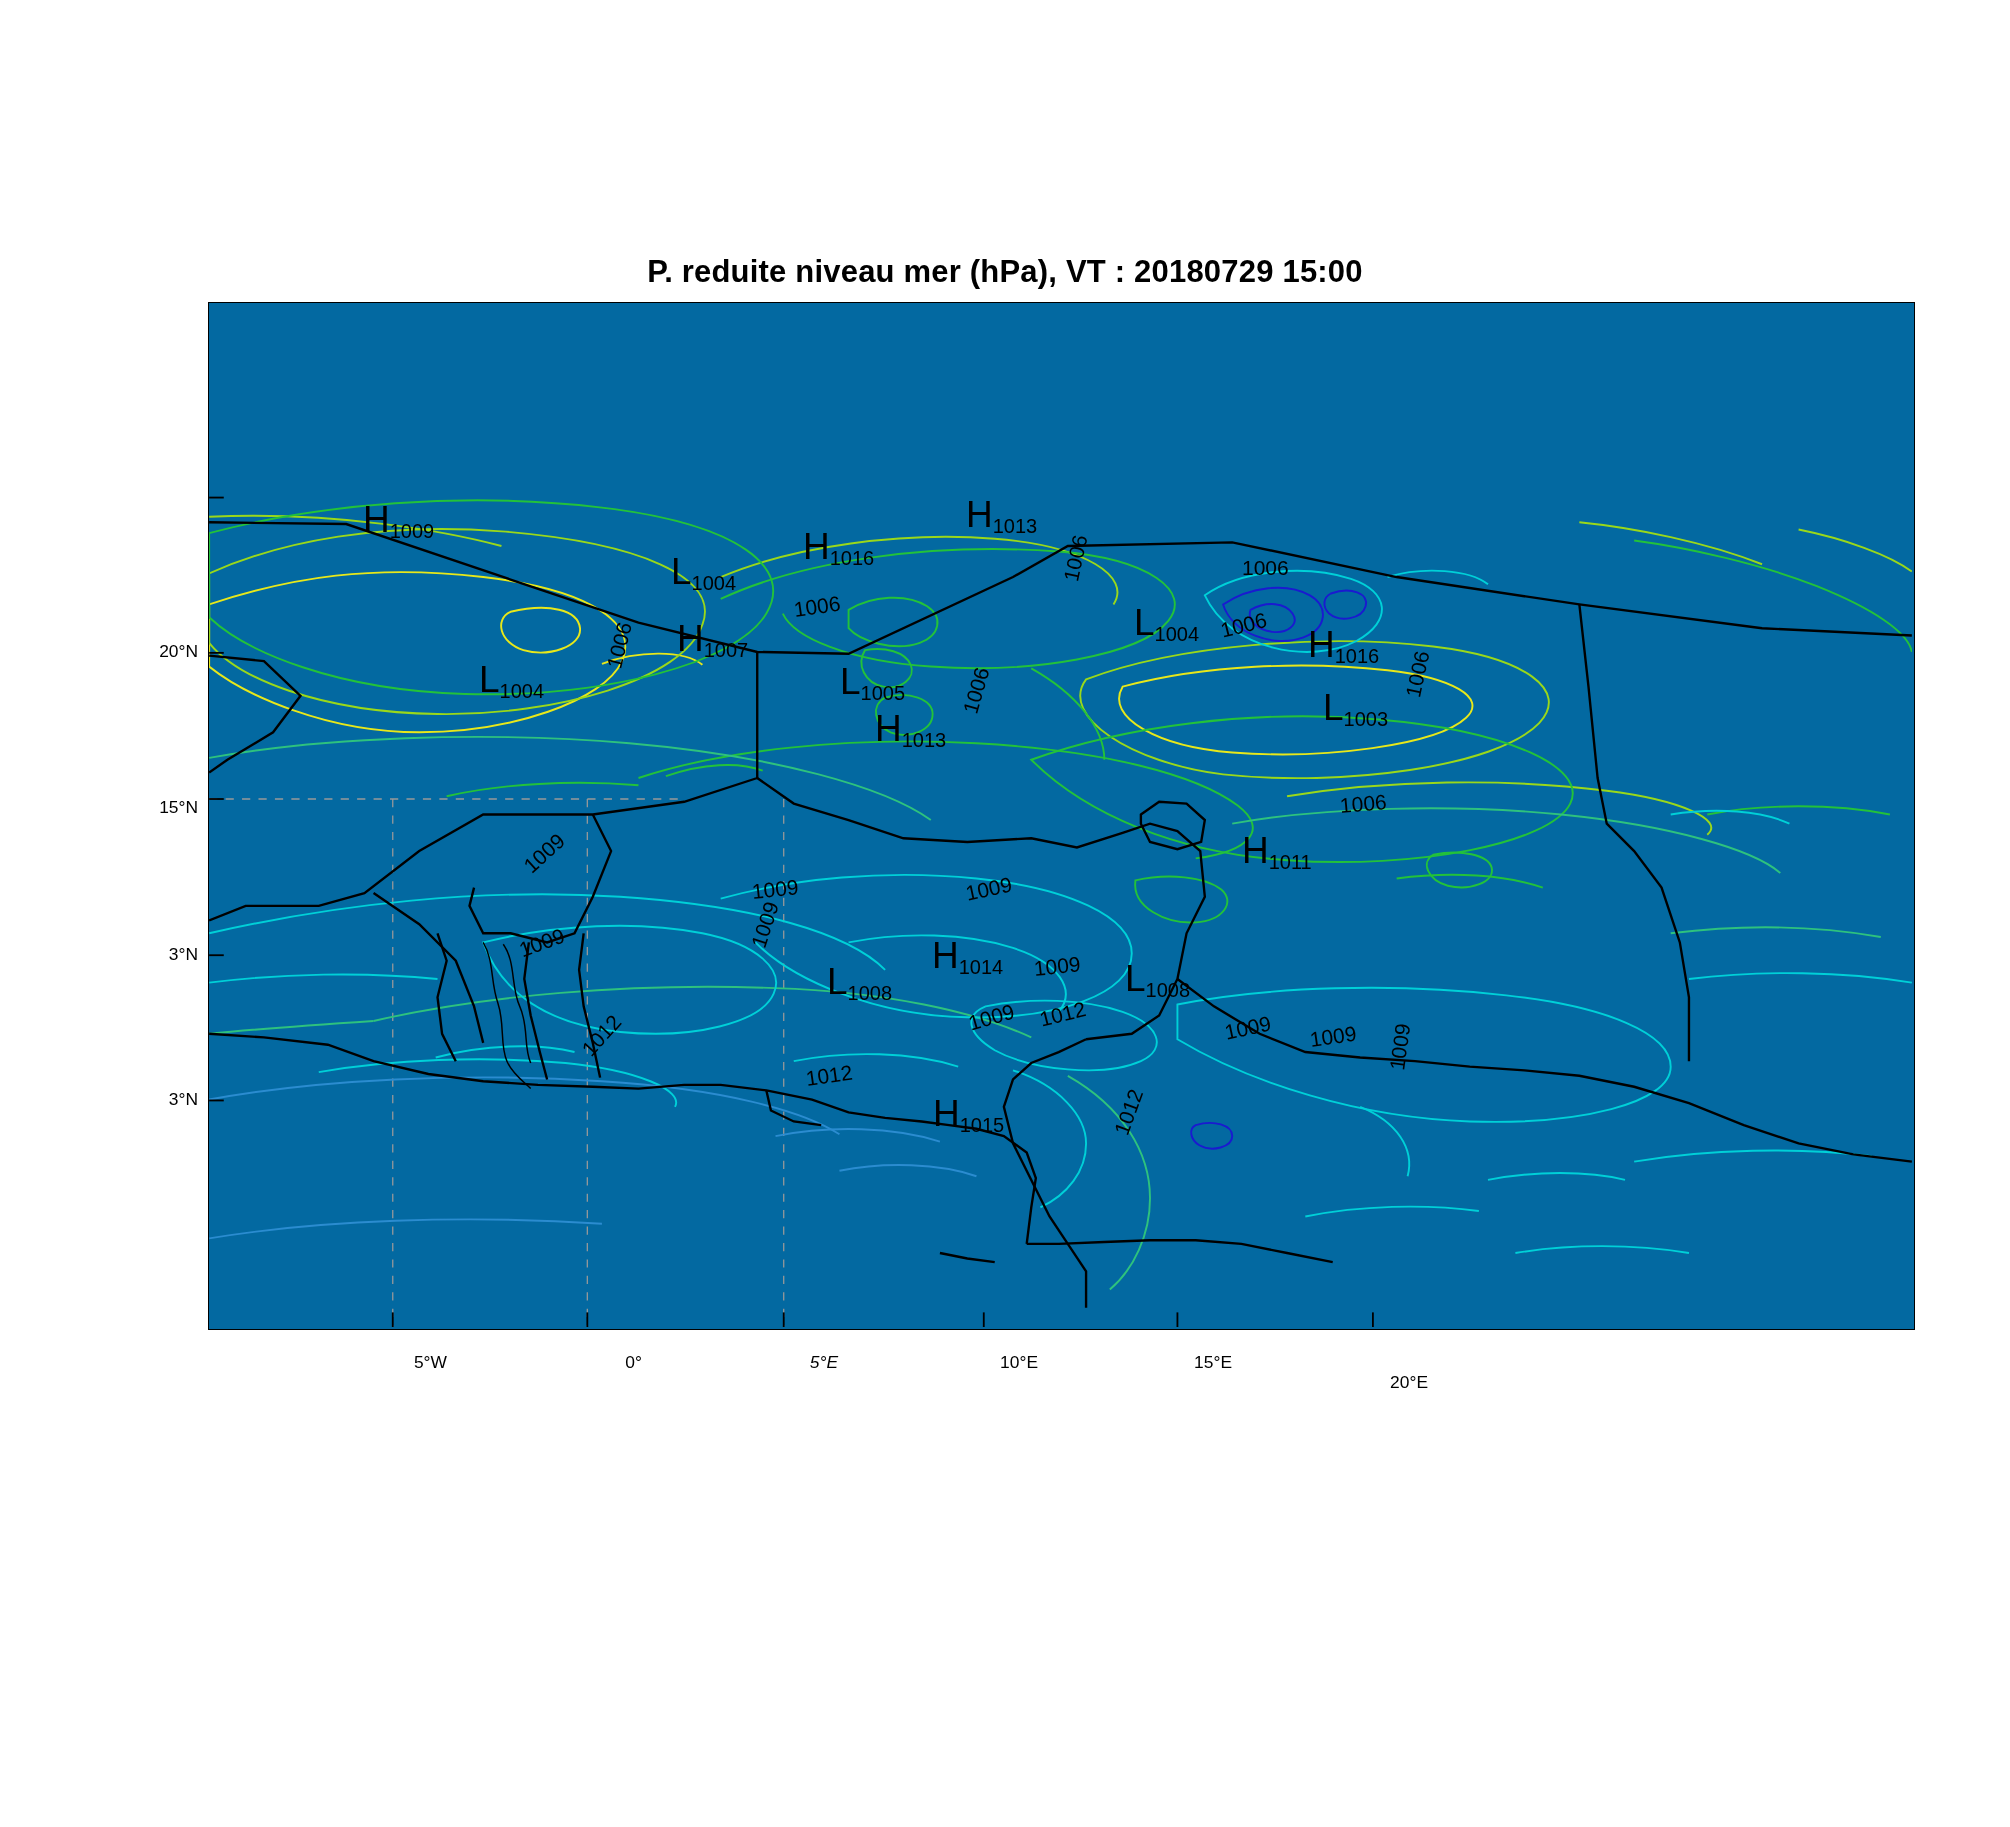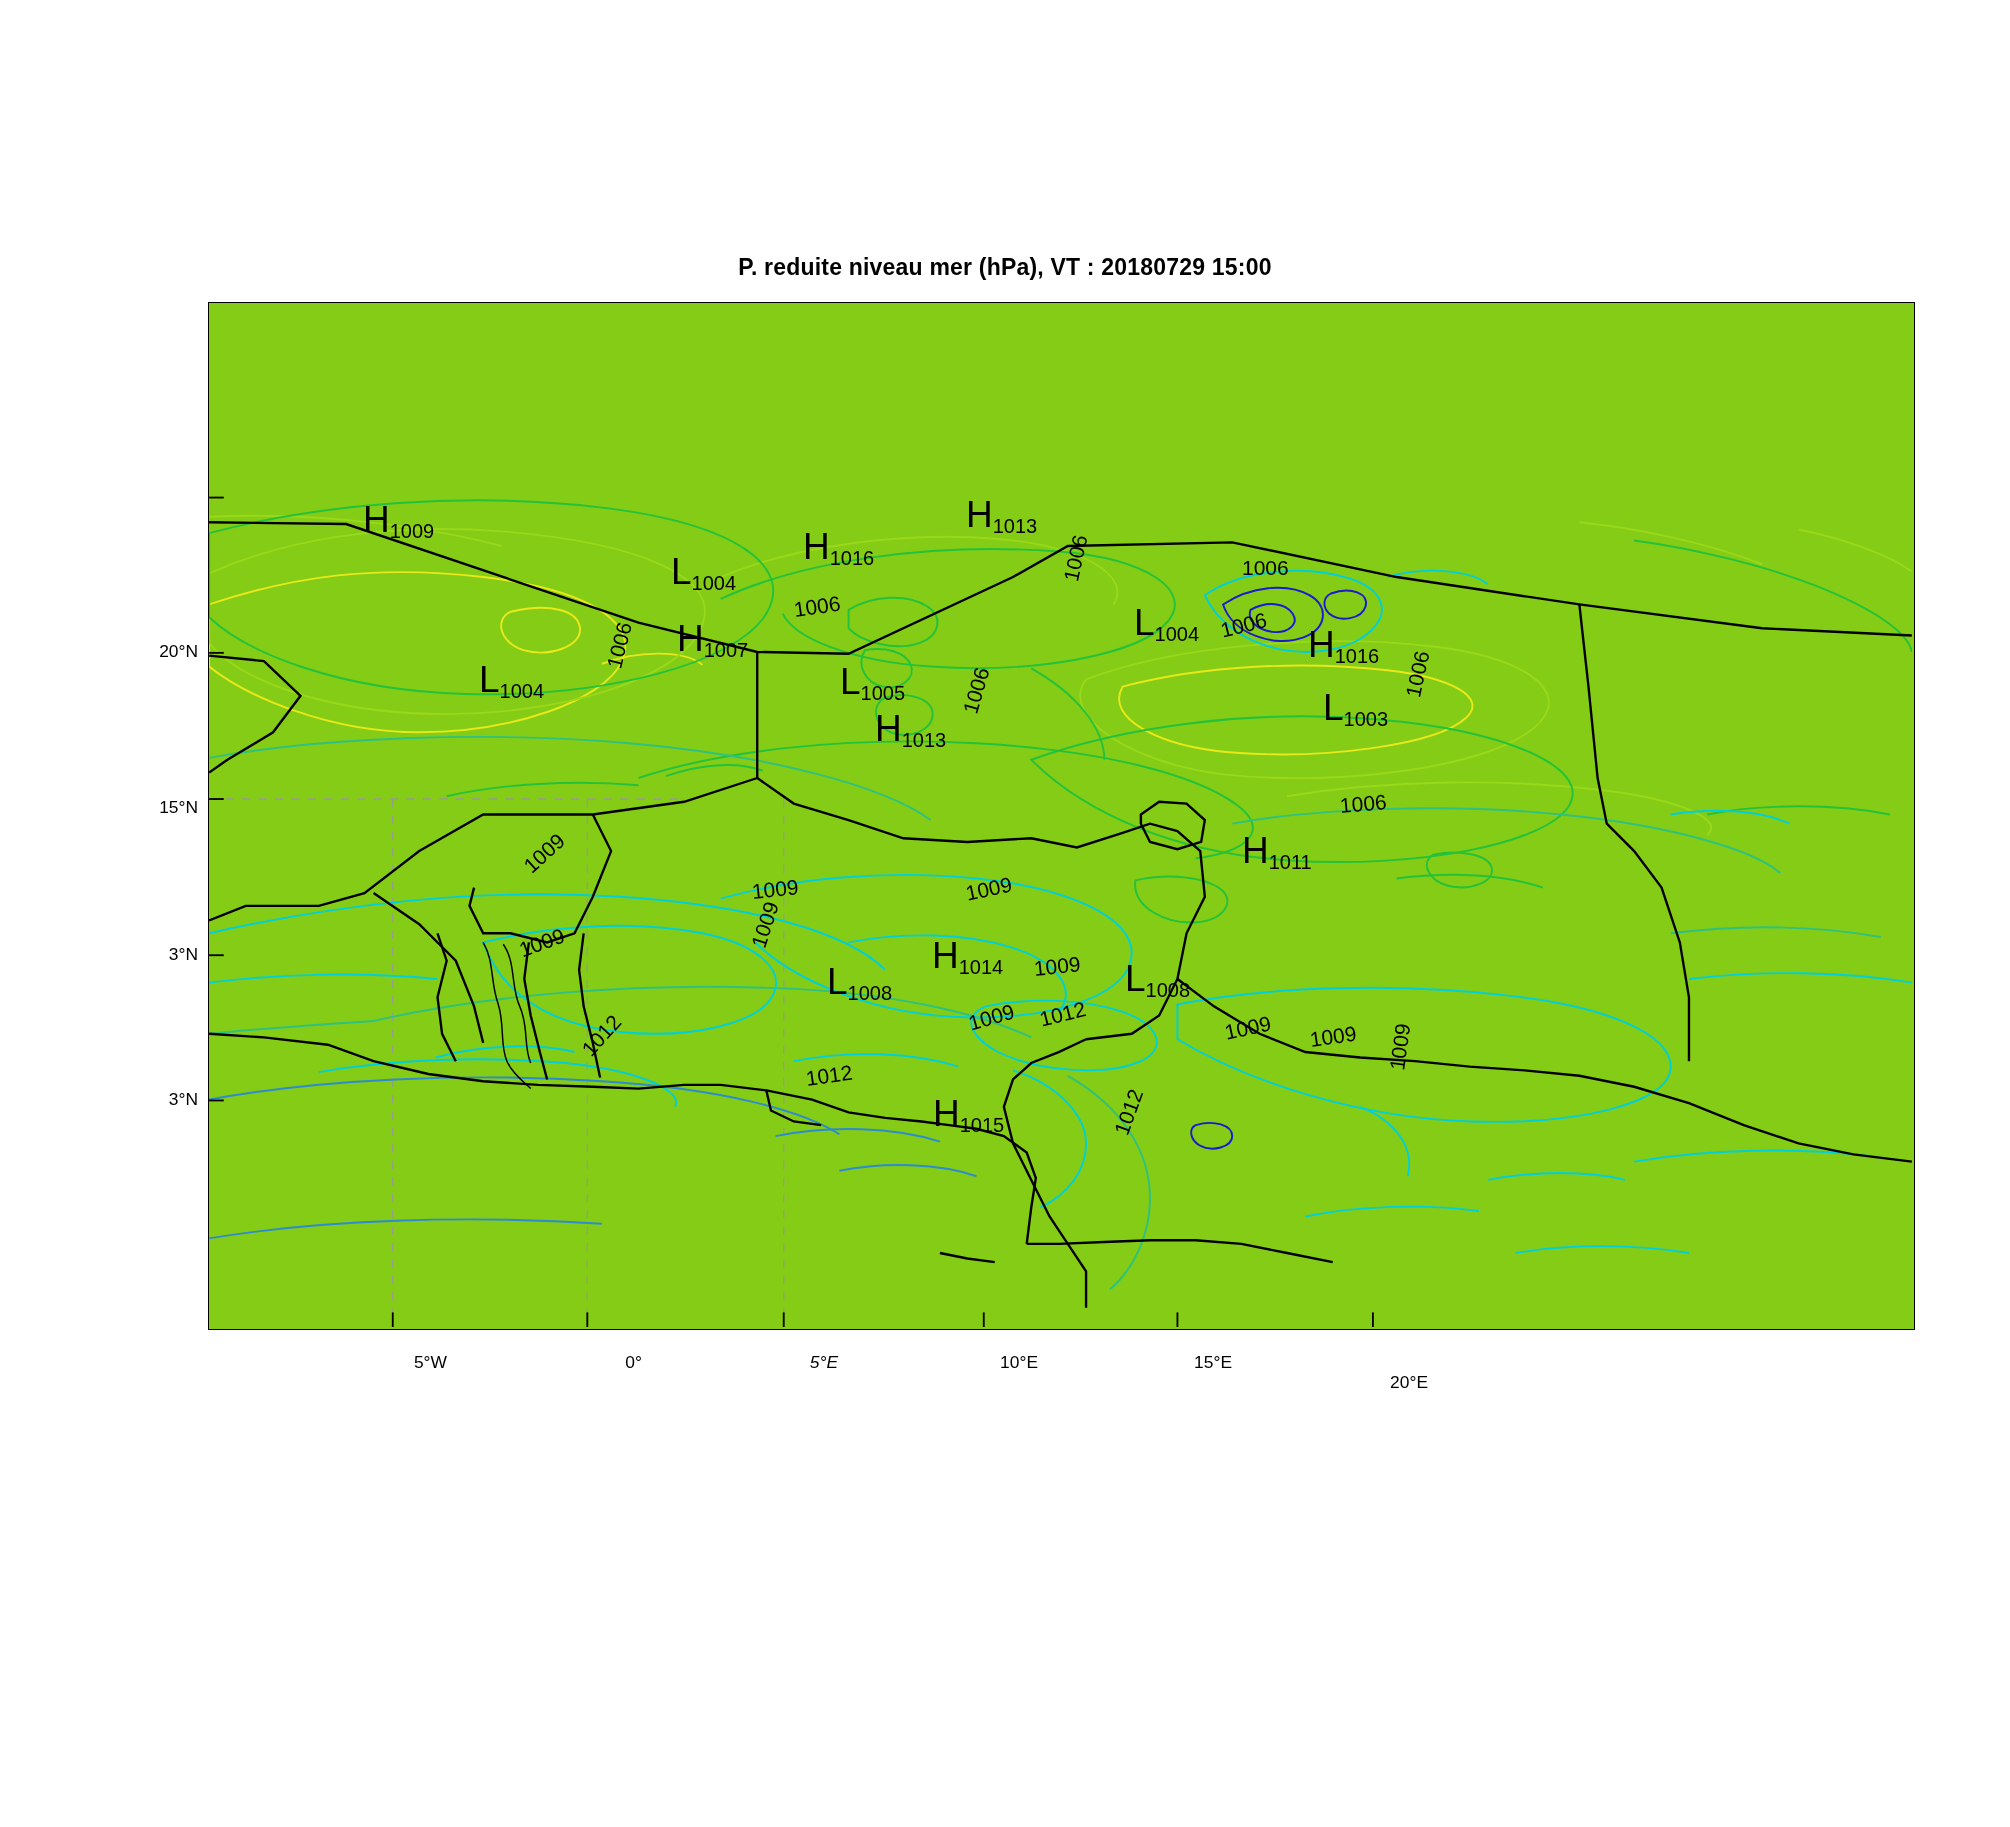--- a/index.html
+++ b/index.html
@@ -3,31 +3,31 @@
 <meta charset="utf-8">
 <style>
   html,body{margin:0;padding:0;background:#ffffff;}
   body{width:2010px;height:1827px;font-family:"Liberation Sans",sans-serif;overflow:hidden;}
   #root{position:relative;width:2010px;height:1827px;}
 
   #title{
     position:absolute;
     left:0;top:254px;width:2010px;
     text-align:center;
-    font-size:23px;font-weight:bold;color:#000;
+    font-size:31px;font-weight:bold;color:#000;
     letter-spacing:0.2px;
   }
 
   #plot{
     position:absolute;
     left:208px;top:302px;
     width:1707px;height:1028px;
     border:1.8px solid #000;
     box-sizing:border-box;
-    background:#84cc16;
+    background:#0369a1;
     overflow:hidden;
   }
   #plot svg{position:absolute;left:0;top:0;}
 
   .axlabel{
     position:absolute;
     font-size:17.4px;color:#000;
     white-space:nowrap;
   }
   .ylab{text-align:right;}

